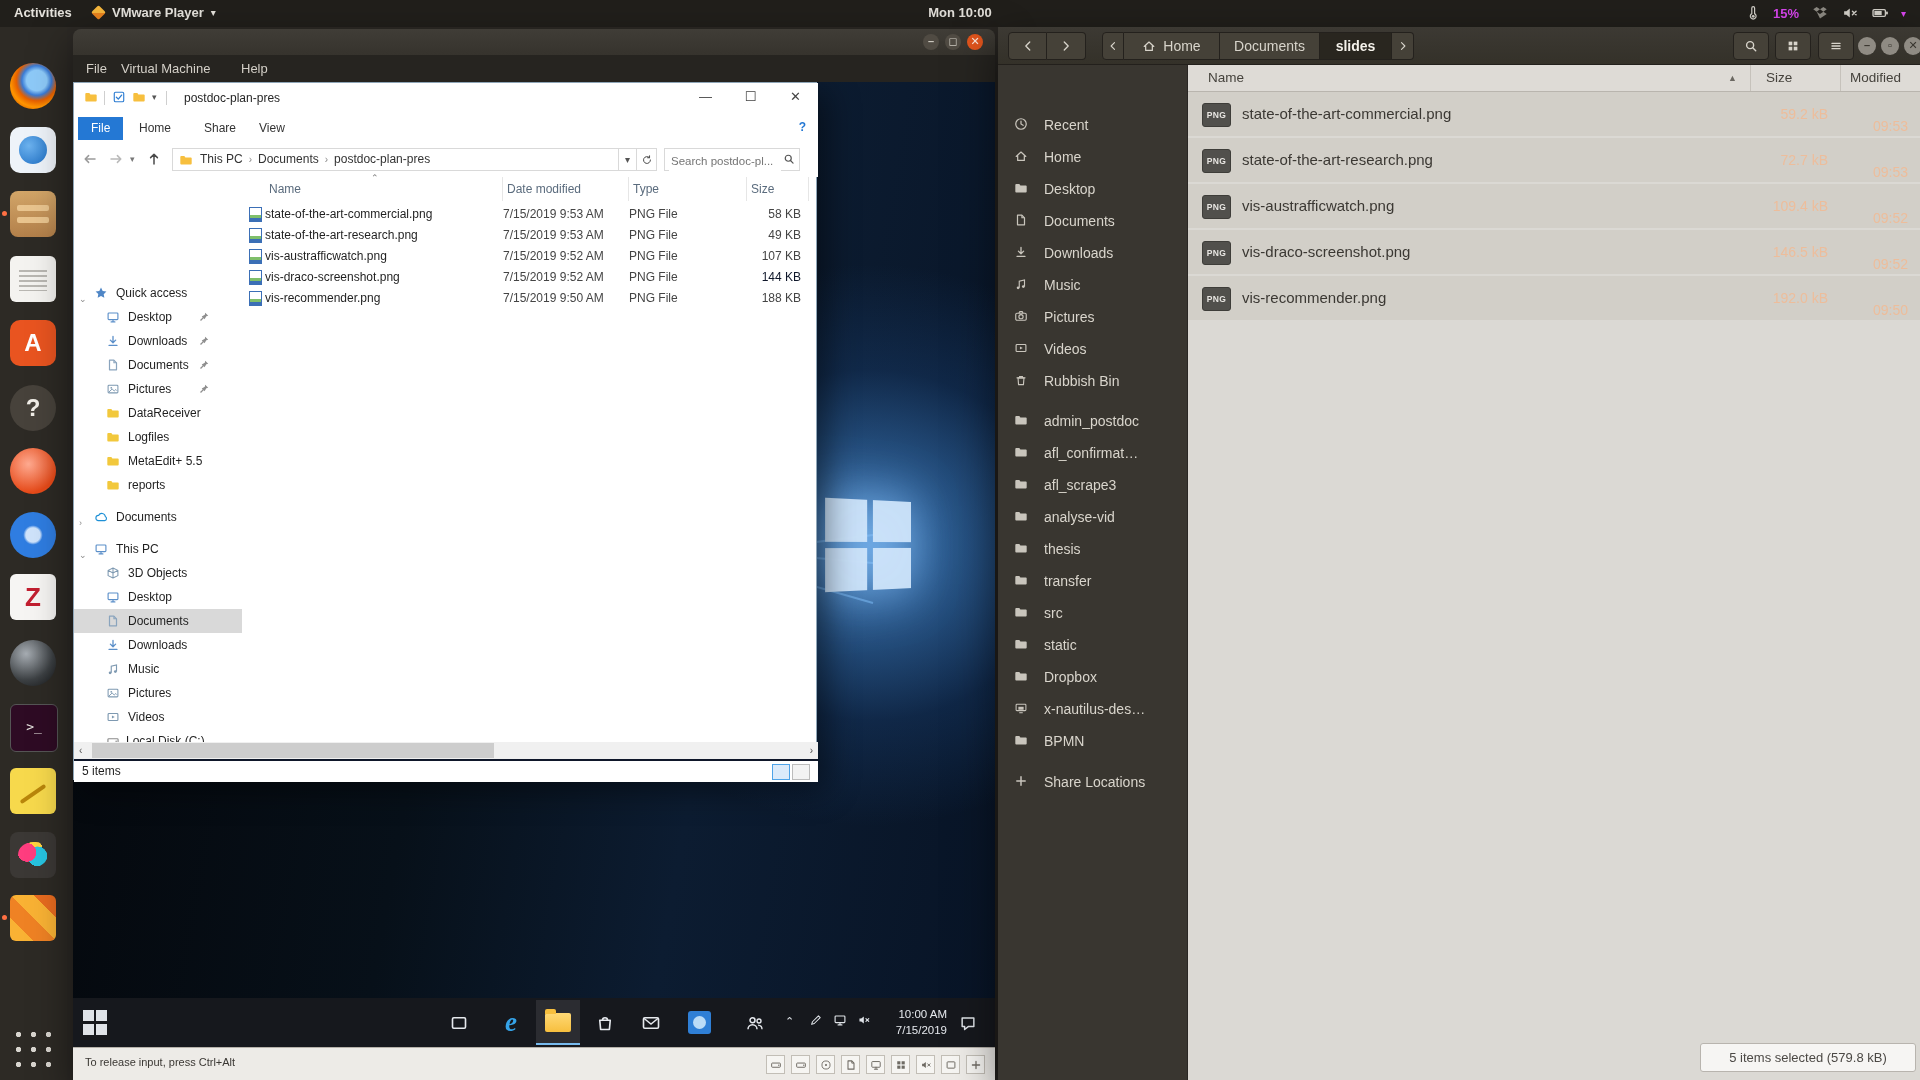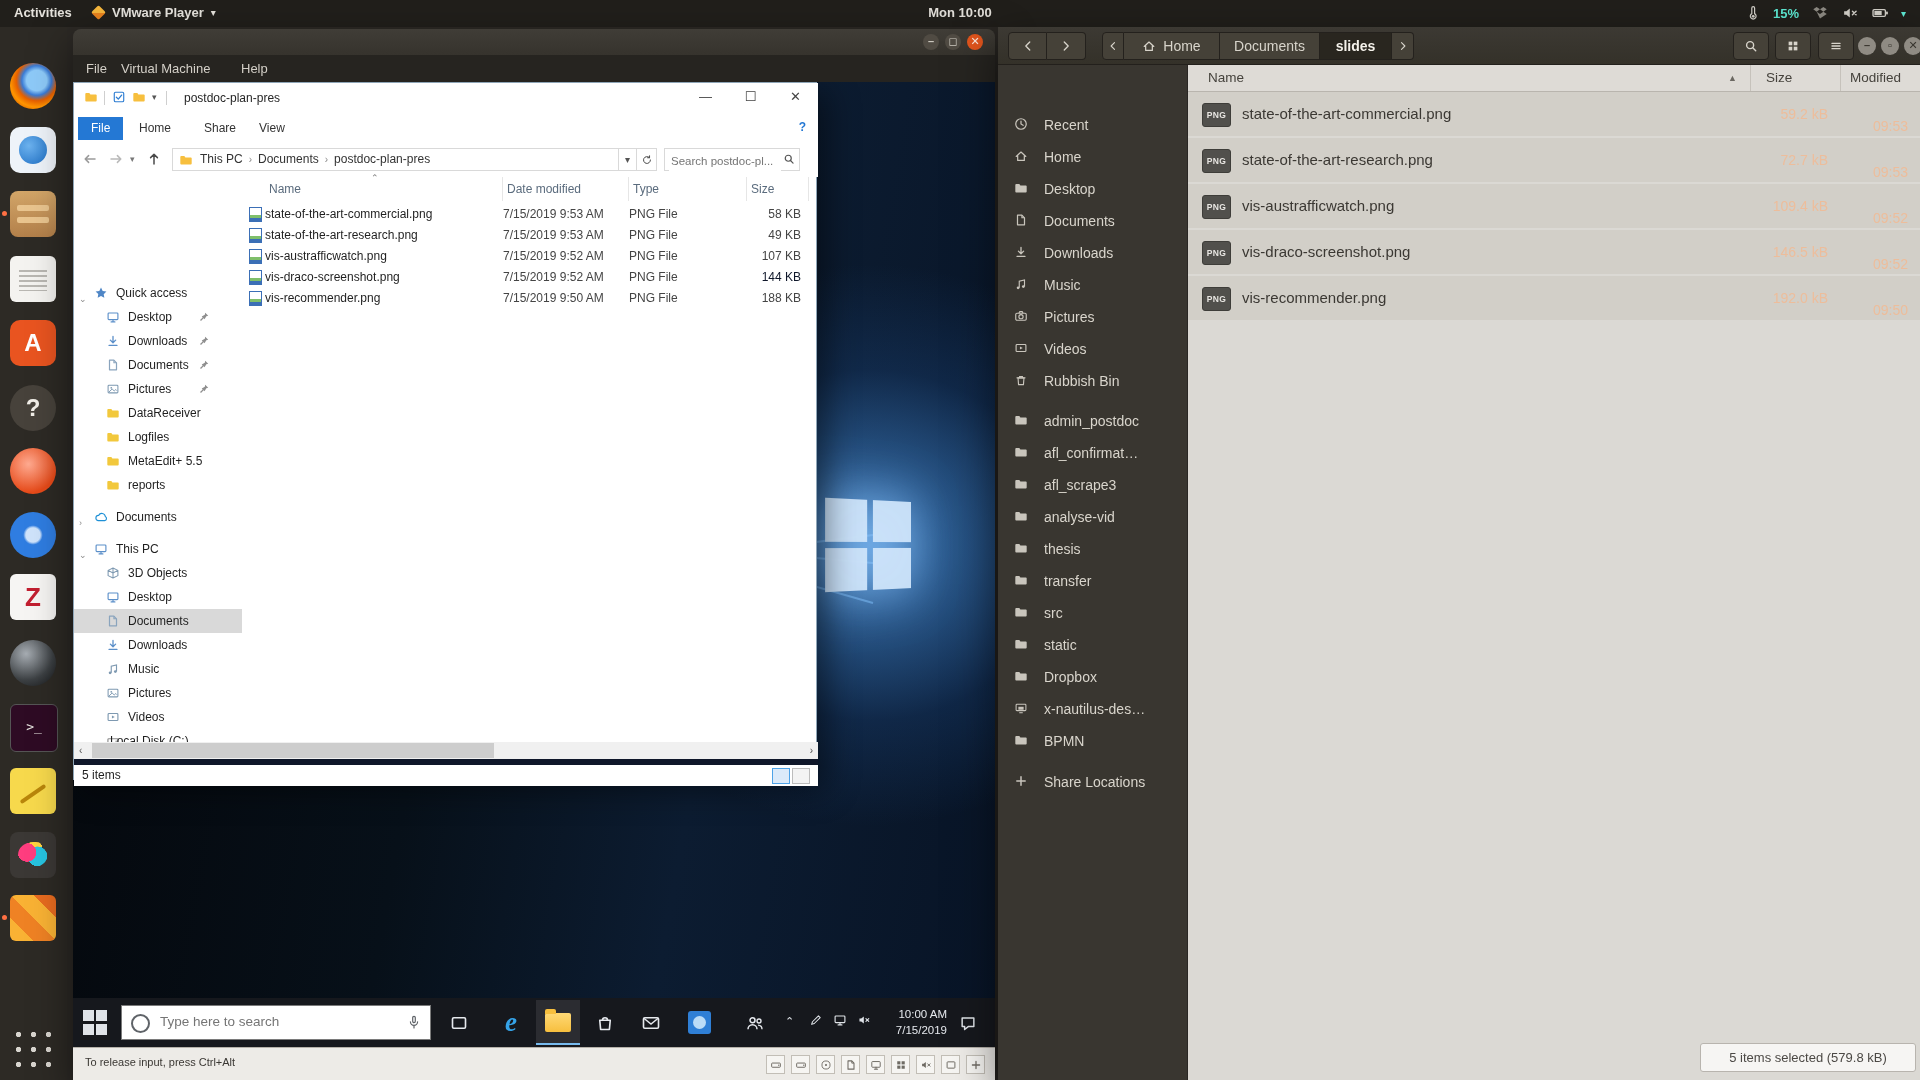--- a/index.html
+++ b/index.html
@@ -8,21 +8,21 @@
   .ab{position:absolute;}
   .svgi{width:16px;height:16px;display:inline-block;vertical-align:middle;}
   .s12{width:12px;height:12px}.s14{width:14px;height:14px}.s18{width:18px;height:18px}.s20{width:20px;height:20px}
 
   
   #topbar{left:0;top:0;width:1920px;height:27px;background:#211f1b;color:#e6e3dd;font-size:13px;font-weight:700;}
   #tb-activities{left:14px;top:5px;}
   #tb-app{left:92px;top:5px;display:flex;align-items:center;gap:7px;}
   .vmw-logo{width:13px;height:13px;background:linear-gradient(135deg,#f6b73c 50%,#e8821e 50%);transform:rotate(45deg) scale(.8);border-radius:2px;}
   #tb-clock{left:50%;top:5px;transform:translateX(-50%);}
-  #tb-right{right:14px;top:4px;display:flex;align-items:center;gap:12px;color:#5eead4;}
+  #tb-right{right:14px;top:4px;display:flex;align-items:center;gap:12px;color:#d946ef;}
   #tb-right .pct{font-size:13px;}
   .tb-ico{color:#d4d1ca}
   .dim{color:#8e8b84}
 
   
   #dock{left:0;top:27px;width:67px;height:1053px;background:#2d2a25;}
   .dk{position:absolute;left:10px;width:46px;height:46px;border-radius:10px;}
   .dkdot{position:absolute;left:2px;width:5px;height:5px;border-radius:50%;background:#ff7043;}
   .dk-firefox{border-radius:50%;background:radial-gradient(circle at 58% 38%,#8ecaf8 0 26%,#3a7bd5 38%,#e66000 52%,#ff9500 68%,#b33000 100%);}
   .dk-thunderbird{background:#eef3f9;}
@@ -103,21 +103,21 @@
   #exp-sort{left:128px;top:-4px;color:#7a7a7a;font-size:9px;}
   #exp-rows{left:0;top:27px;width:570px;}
   .erow{display:grid;grid-template-columns:22px 238px 126px 118px 62px;height:21px;line-height:21px;}
   .erow .sz{text-align:right;padding-right:8px;}
   .fico{width:13px;height:15px;margin:3px 0 0 6px;background:#fff;border:1px solid #3b6fb6;box-sizing:border-box;
     background:linear-gradient(#fff 0 55%,#7fbf6a 55% 75%,#3b6fb6 75%);}
   
   #exp-hscroll{left:0;top:659px;width:744px;height:17px;background:#f0f0f0;color:#505050;}
   #exp-hthumb{left:18px;top:1px;width:402px;height:15px;background:#cdcdcd;}
   .harr{position:absolute;top:1px;font-size:10px;line-height:15px;}
-  #exp-status{left:0;top:676px;width:744px;height:21px;border-top:6px solid #0f172a;background:#fff;line-height:20px;}
+  #exp-status{left:0;top:676px;width:744px;height:21px;border-top:2px solid #0f172a;background:#fff;line-height:20px;}
   #exp-count{left:8px;top:0;}
   .viewbtn{position:absolute;top:3px;width:16px;height:14px;border:1px solid #bcbcbc;background:#f3f3f3;}
   .viewbtn.on{border-color:#4ea3e8;background:#dbeafa;}
 
   
   #wtaskbar{left:0;top:916px;width:922px;height:49px;background:#16181d;color:#e6e9ee;}
   #tb-start{left:10px;top:12px;width:25px;height:25px;display:grid;grid-template-columns:11px 11px;grid-gap:2px;}
   #tb-start span{width:11px;height:11px;background:#dfe3e8;}
   #wsearch{left:48px;top:7px;width:310px;height:35px;background:#fff;border:1px solid #7a7a7a;box-sizing:border-box;}
   #wsearch .ring{position:absolute;left:9px;top:8px;width:15px;height:15px;border:2px solid #5f6368;border-radius:50%;}
@@ -592,21 +592,21 @@
             <div class="trow" style="top: 528px;">
               <svg class="svgi s14 tico" style="left:32px;color:#7e99b1">
                 <use href="#i-film"></use>
               </svg>
               <span class="tlabel" style="left:54px">Videos</span>
             </div>
             <div class="trow" style="top: 552px;">
               <svg class="svgi s14 tico" style="left:32px;color:#8a8a8a">
                 <use href="#i-hdd"></use>
               </svg>
-              <span class="tlabel" style="left:36px">Local Disk (C:)</span>
+              <span class="tlabel" style="left:52px">Local Disk (C:)</span>
             </div>
           </div>
         <div id="exp-list" class="ab">
           <div id="exp-cols" class="ab">
               <span class="ecol"></span>
               <span class="ecol">Name</span>
               <span class="ecol">Date modified</span>
               <span class="ecol">Type</span>
               <span class="ecol">Size</span>
             </div>
@@ -671,27 +671,20 @@
         </div>
       </div>
 
       <div id="wtaskbar" class="ab">
         <div id="tb-start" class="ab">
             <span></span>
             <span></span>
             <span></span>
             <span></span>
           </div>
-        <div id="wsearch" class="ab">
-          <span class="ring"></span>
-          <input placeholder="Type here to search" style="">
-          <svg class="svgi mic">
-              <use href="#i-mic"></use>
-            </svg>
-        </div>
         <span class="tbico" style="left:364px">
             <svg class="svgi s20" style="color:#e6e9ee">
               <use href="#i-taskview"></use>
             </svg>
           </span>
         <span class="tbico" style="left:416px">
             <span class="edge">e</span>
           </span>
         <span class="tbico active" style="left:463px">
             <span class="wfolder"></span>

